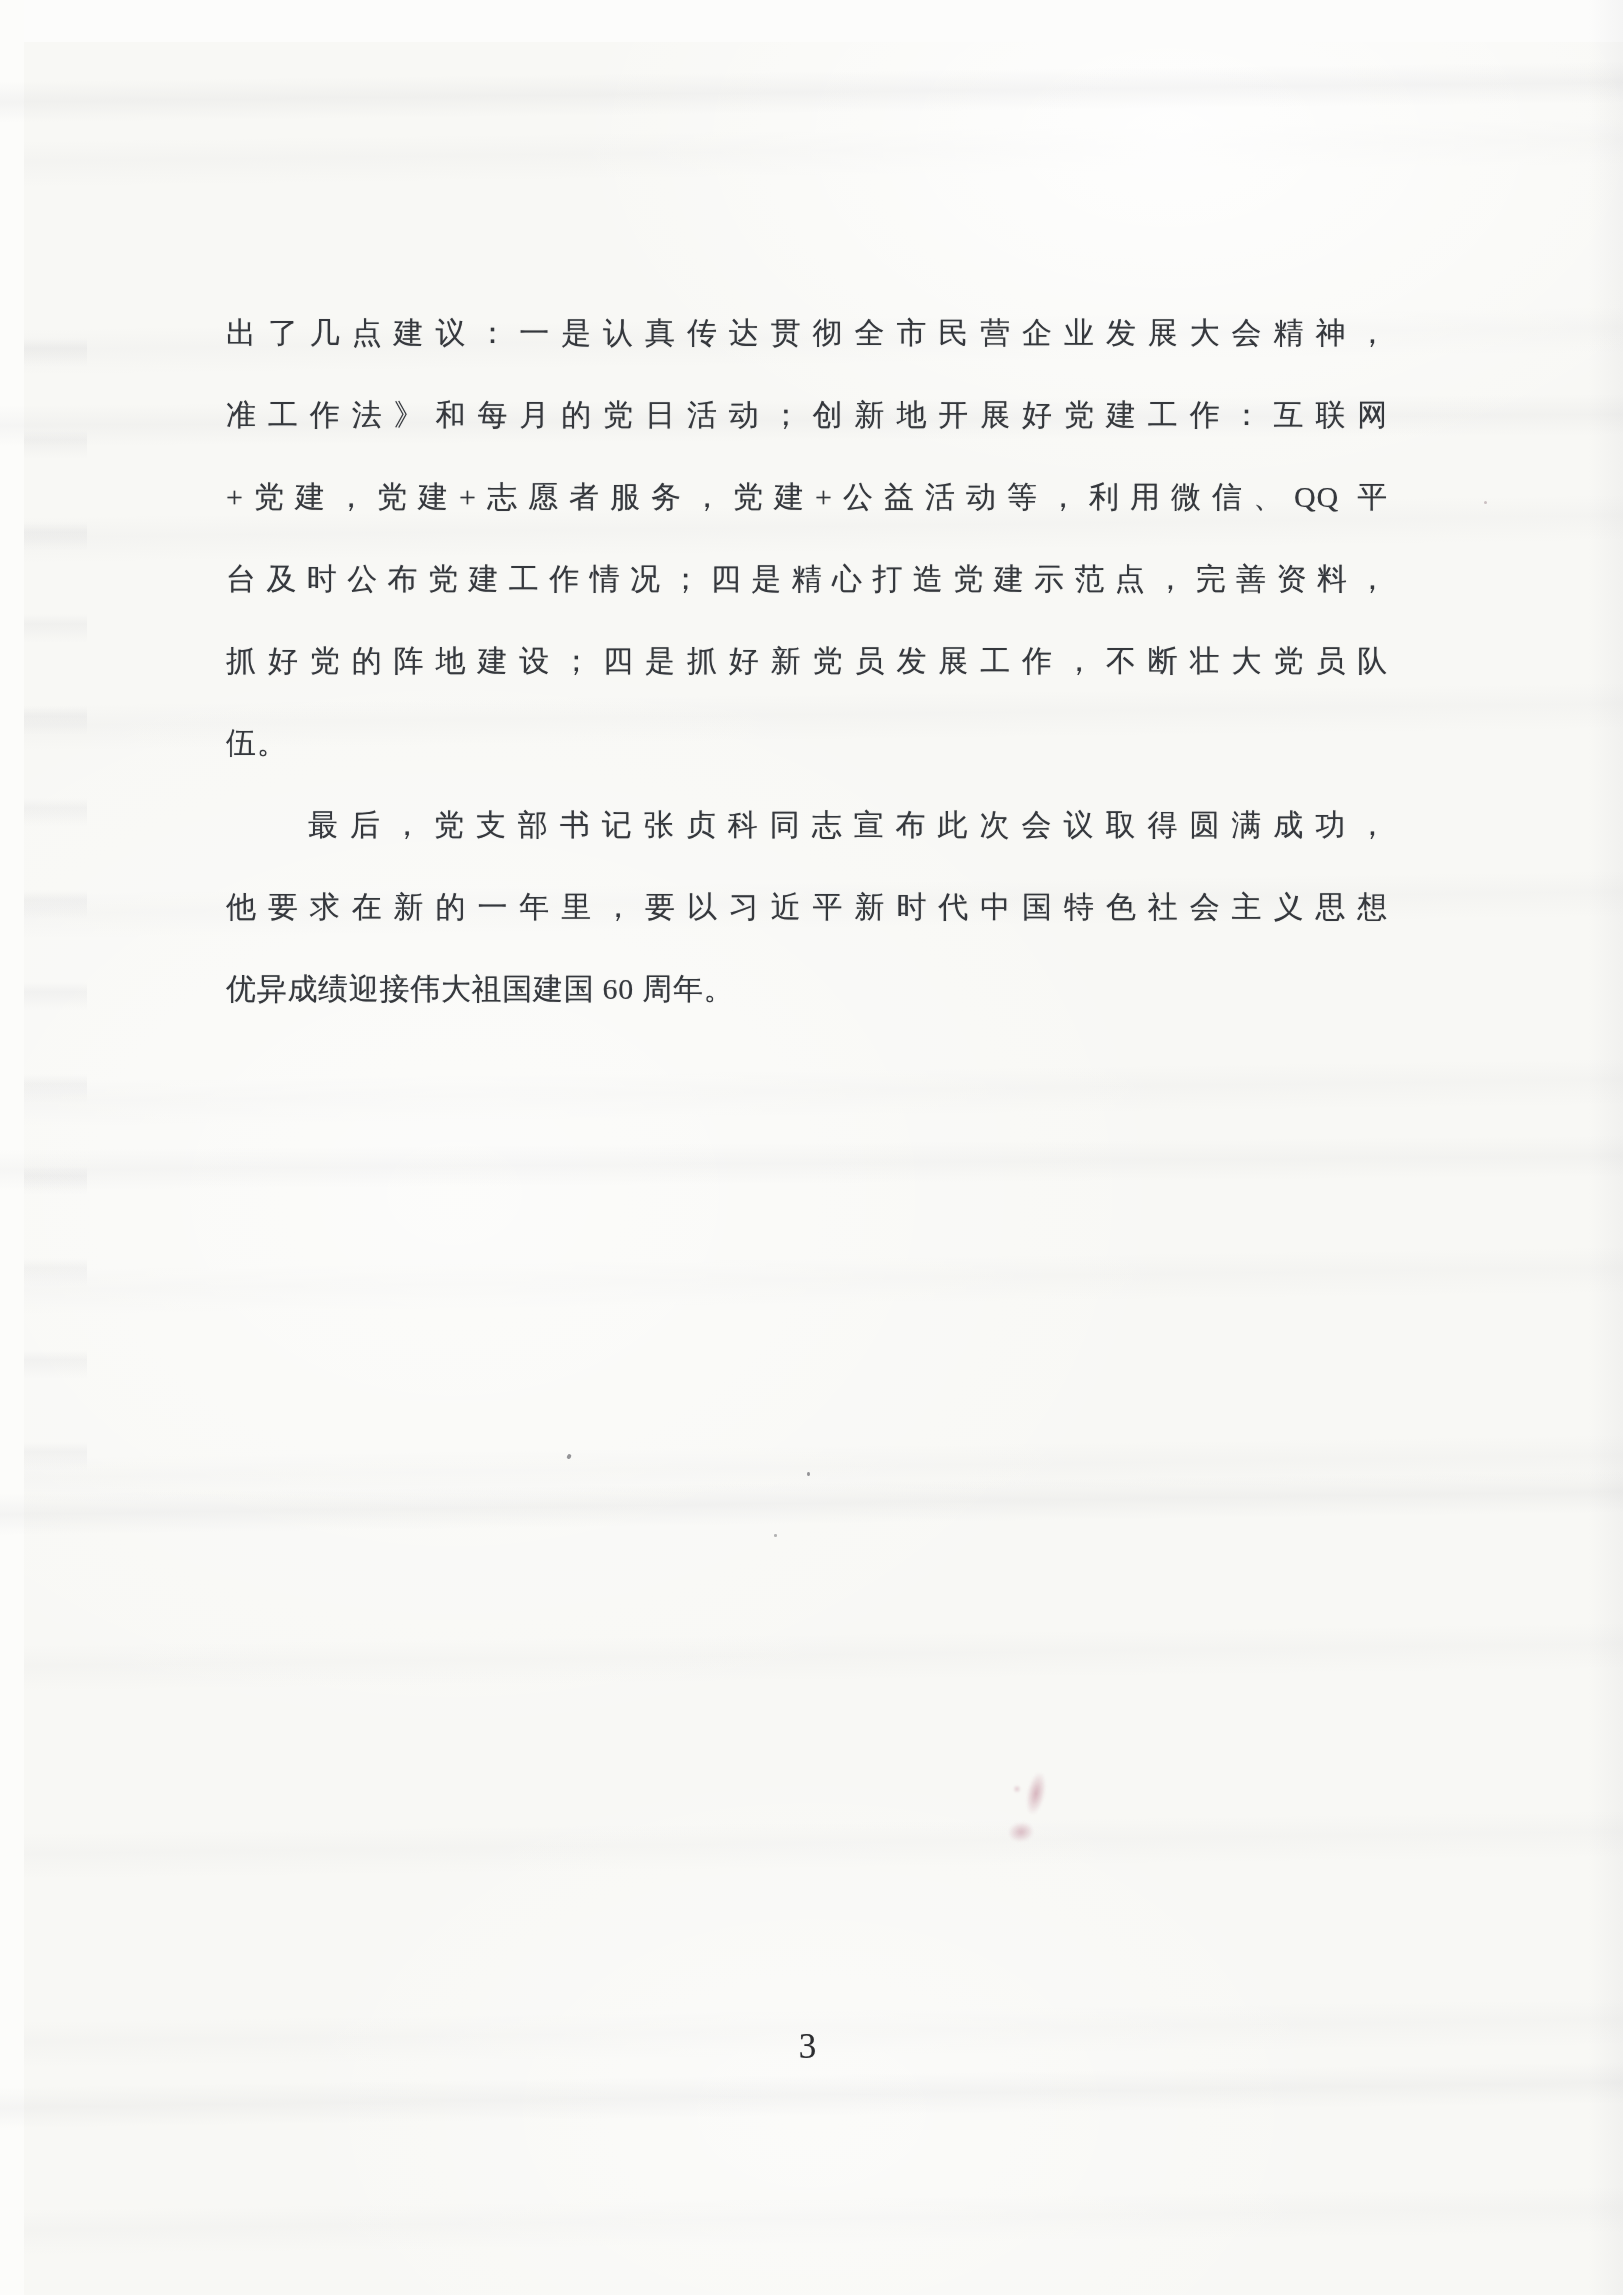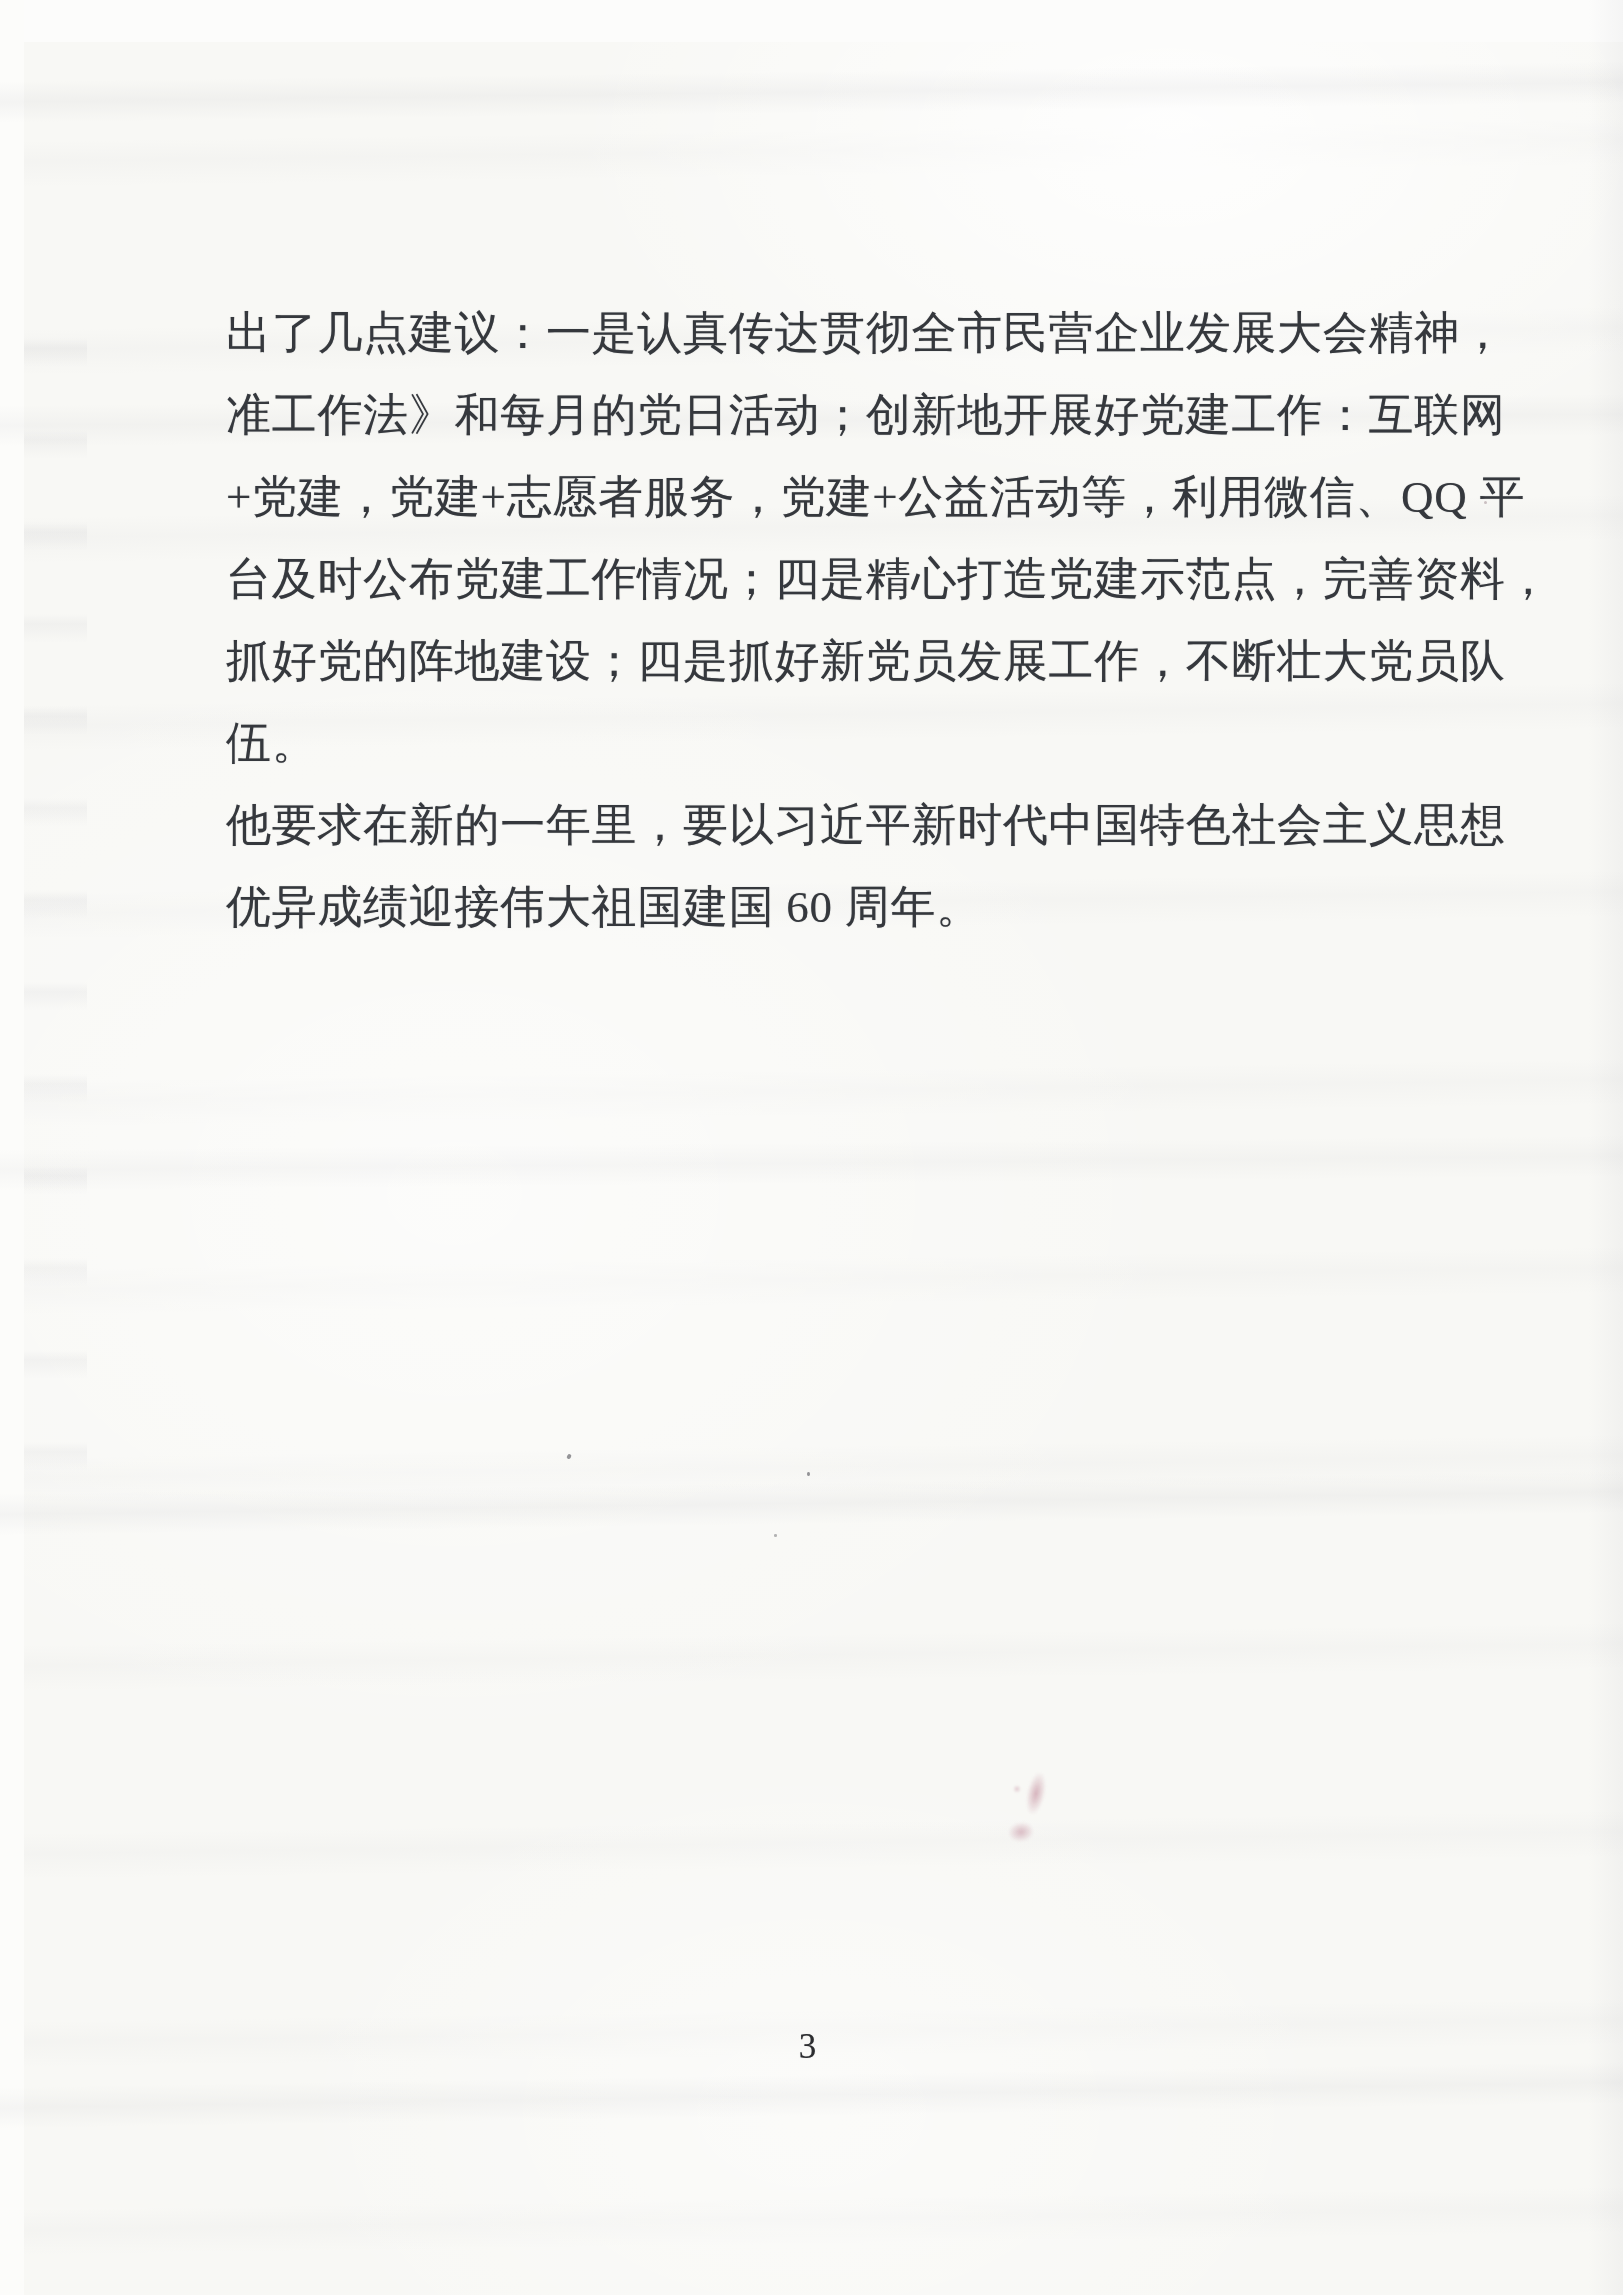--- a/index.html
+++ b/index.html
@@ -63,21 +63,21 @@
   
   .content {
     position: absolute;
     left: 226px;
     top: 292px;
     width: 1162px;
   }
   .line {
     height: 82px;
     line-height: 82px;
-    font-size: 45px;
+    font-size: 30px;
     letter-spacing: 0.7px;
     color: #35383d;
     text-shadow: 0 0 0.9px rgba(52,55,61,0.45);
     text-align: justify;
     text-align-last: justify;
     white-space: nowrap;
   }
   .line.para-end {
     text-align: left;
     text-align-last: left;
@@ -145,20 +145,21 @@
   <div class="crease c4"></div>
   <div class="crease c5"></div>
 
   <div class="content">
     <div class="line">出了几点建议：一是认真传达贯彻全市民营企业发展大会精神，</div>
     <div class="line">准工作法》和每月的党日活动；创新地开展好党建工作：互联网</div>
     <div class="line">+党建，党建+志愿者服务，党建+公益活动等，利用微信、QQ 平</div>
     <div class="line">台及时公布党建工作情况；四是精心打造党建示范点，完善资料，</div>
     <div class="line">抓好党的阵地建设；四是抓好新党员发展工作，不断壮大党员队</div>
     <div class="line para-end">伍。</div>
+    <div class="line indent">最后，党支部书记张贞科同志宣布此次会议取得圆满成功，</div>
     <div class="line">他要求在新的一年里，要以习近平新时代中国特色社会主义思想</div>
     <div class="line para-end">优异成绩迎接伟大祖国建国 60 周年。</div>
   </div>
 
   <div class="stain a"></div>
   <div class="stain b"></div>
   <div class="stain c"></div>
 
   <div class="speck s1"></div>
   <div class="speck s2"></div>

